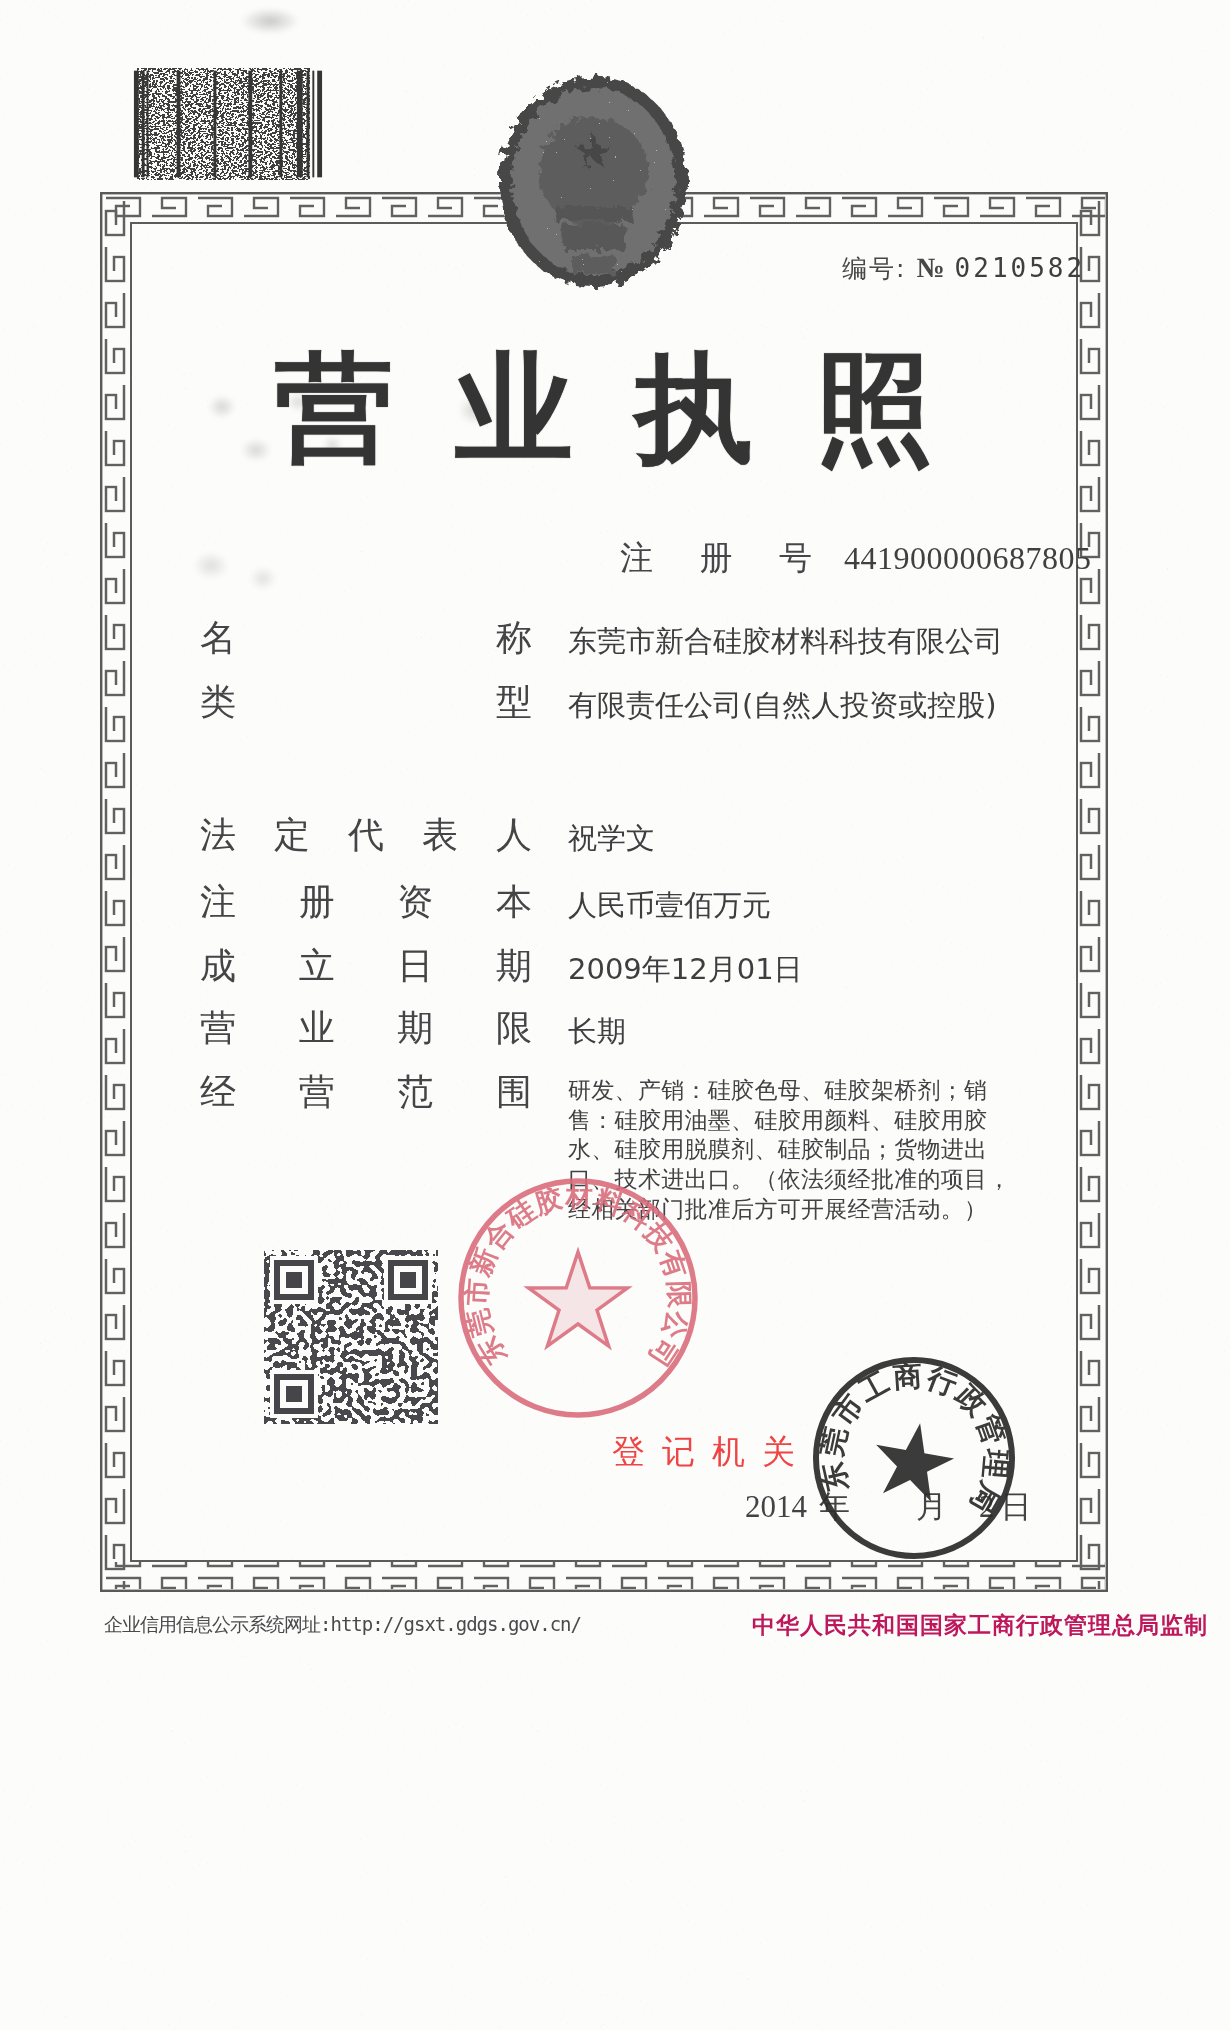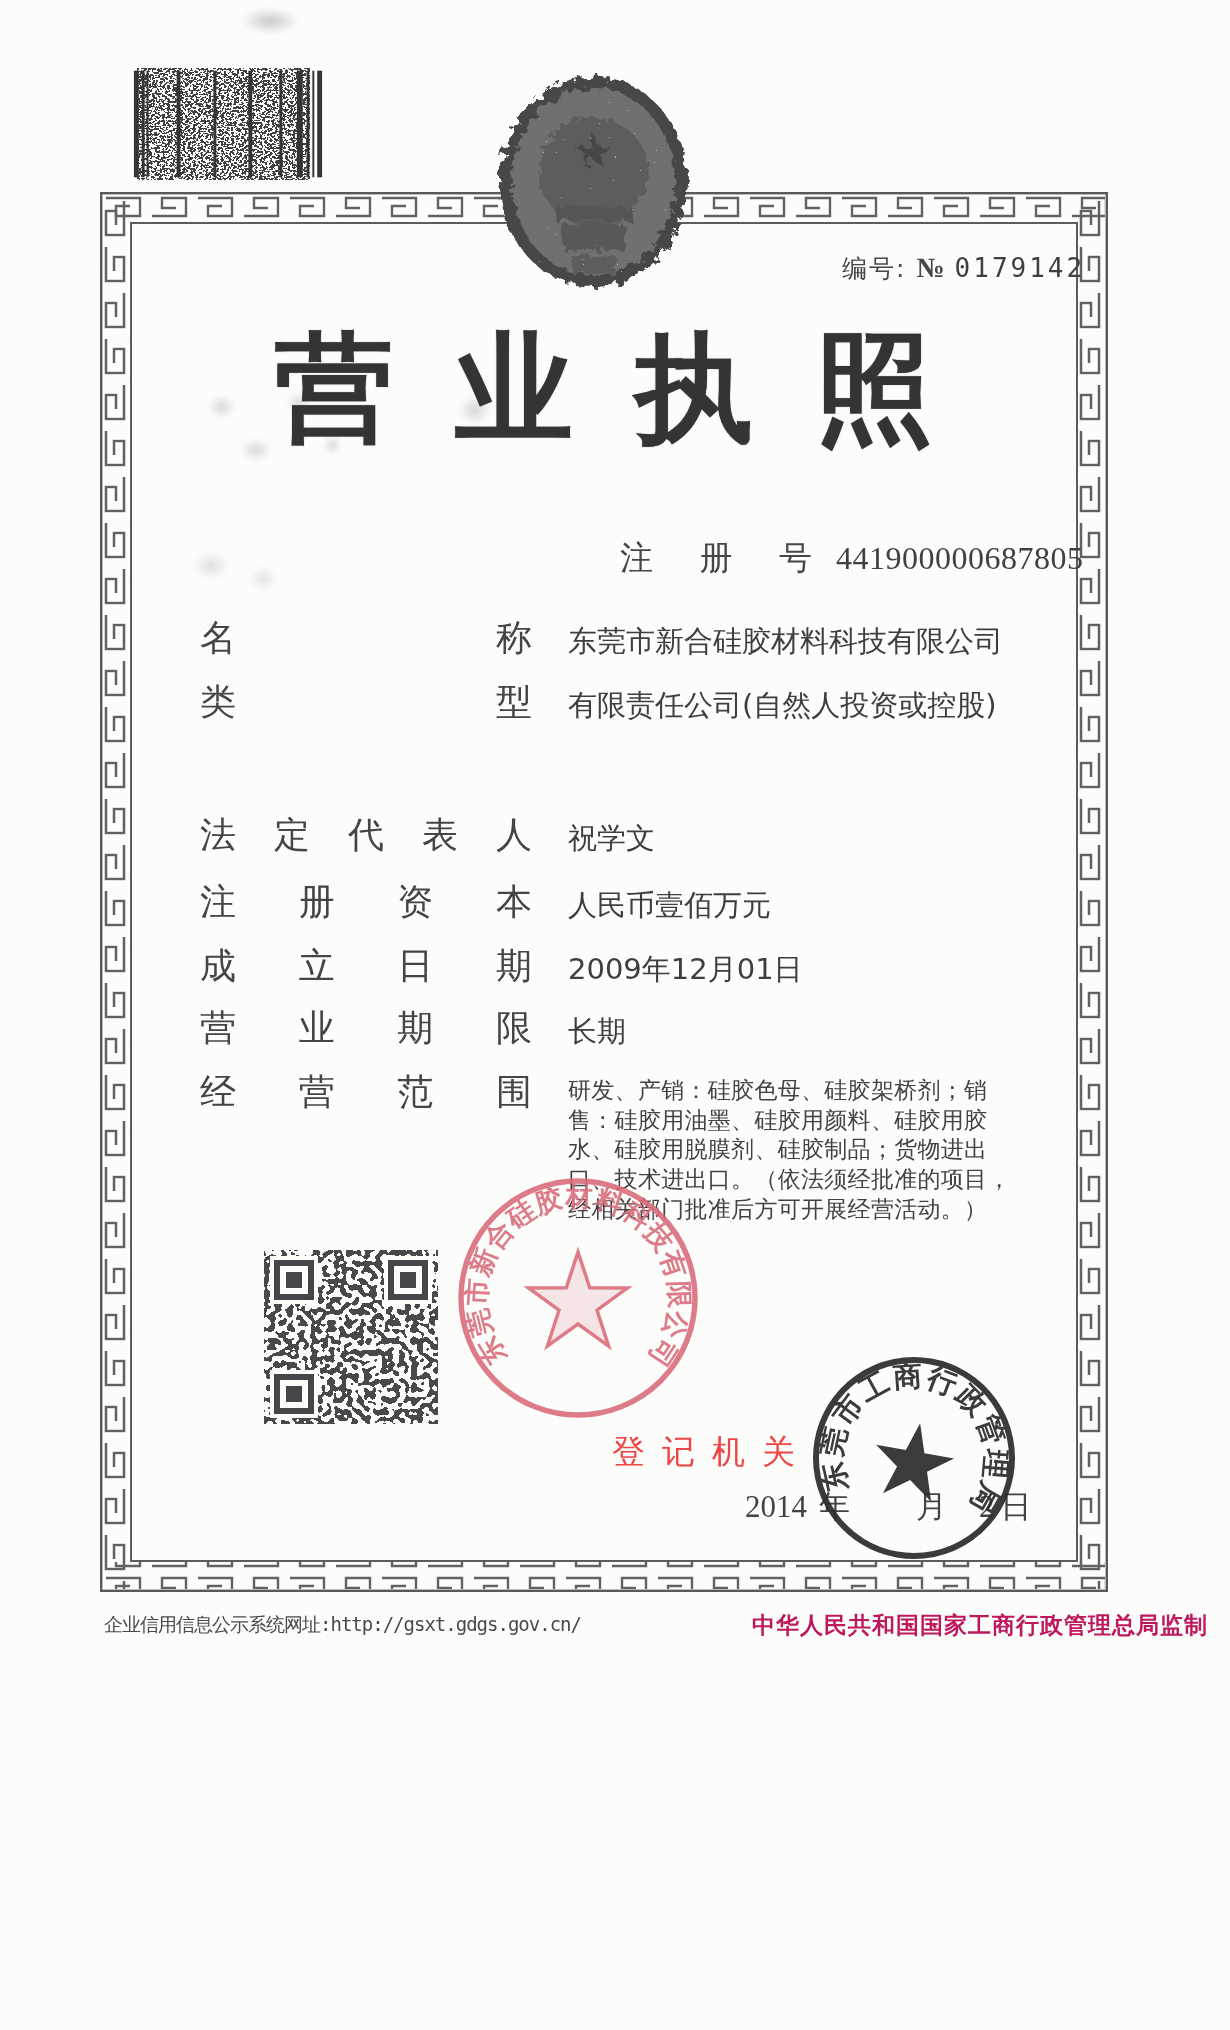--- a/index.html
+++ b/index.html
@@ -13,27 +13,27 @@
 
   
   #frame{left:100px;top:192px;width:1008px;height:1400px;z-index:1;}
 
   
   #serial{left:842px;top:252px;z-index:2;font-size:25px;color:#474747;letter-spacing:2px;white-space:nowrap;}
   #serial .nomark{font-family:"Liberation Serif",serif;font-weight:bold;font-size:28px;margin:0 8px 0 10px;}
   #serial .num{font-family:"DejaVu Sans Mono",monospace;font-size:26px;letter-spacing:3px;color:#3f3f3f;}
 
   
-  #title{left:100px;top:310px;width:1008px;text-align:center;z-index:2;
+  #title{left:100px;top:330px;width:1008px;text-align:center;z-index:2;
          font-size:118px;font-weight:bold;letter-spacing:62px;padding-left:62px;box-sizing:border-box;
          color:#343434;text-shadow:0 0 1px #5a5a5a;}
 
   
   #regno{left:620px;top:536px;z-index:2;display:flex;align-items:baseline;white-space:nowrap;}
-  #regno .lbl{font-size:33px;letter-spacing:18px;color:#46464a;margin-right:6px;}
+  #regno .lbl{font-size:33px;letter-spacing:18px;color:#46464a;margin-right:14px;}
   #regno .num{font-family:"Liberation Serif",serif;font-size:32px;letter-spacing:.5px;color:#404040;}
 
   
   .row{position:absolute;left:200px;width:832px;display:flex;z-index:2;}
   .row-label{width:332px;flex:none;font-size:36px;color:#454548;font-weight:500;line-height:1.2;
              text-align:justify;text-align-last:justify;}
   .row-value{margin-left:36px;flex:1;font-size:29px;color:#3e3e41;padding-top:7px;line-height:1.25;}
   #row7 .row-value{font-size:23px;padding-top:6px;line-height:1.29;letter-spacing:.3px;color:#424245;}
 
   
@@ -147,21 +147,21 @@
     <rect x="3" y="1370" width="1002" height="27" fill="url(#meander)"></rect>
     <g transform="translate(30,3) rotate(90)">
         <rect x="0" y="0" width="1394" height="27" fill="url(#meander)"></rect>
       </g>
     <g transform="translate(1005,3) rotate(90)">
         <rect x="0" y="0" width="1394" height="27" fill="url(#meander)"></rect>
       </g>
   </svg>
 
   <div class="abs" id="serial">
-    <span>编号:</span><span class="nomark">№</span><span class="num">0179142</span>
+    <span>编号:</span><span class="nomark">№</span><span class="num">0210582</span>
   </div>
 
   <div class="abs" id="title">营业执照</div>
 
   <div class="abs" id="regno">
     <span class="lbl">注 册 号</span>
     <span class="num">441900000687805</span>
   </div>
 
   <div class="row" id="row0" style="top:616px">

